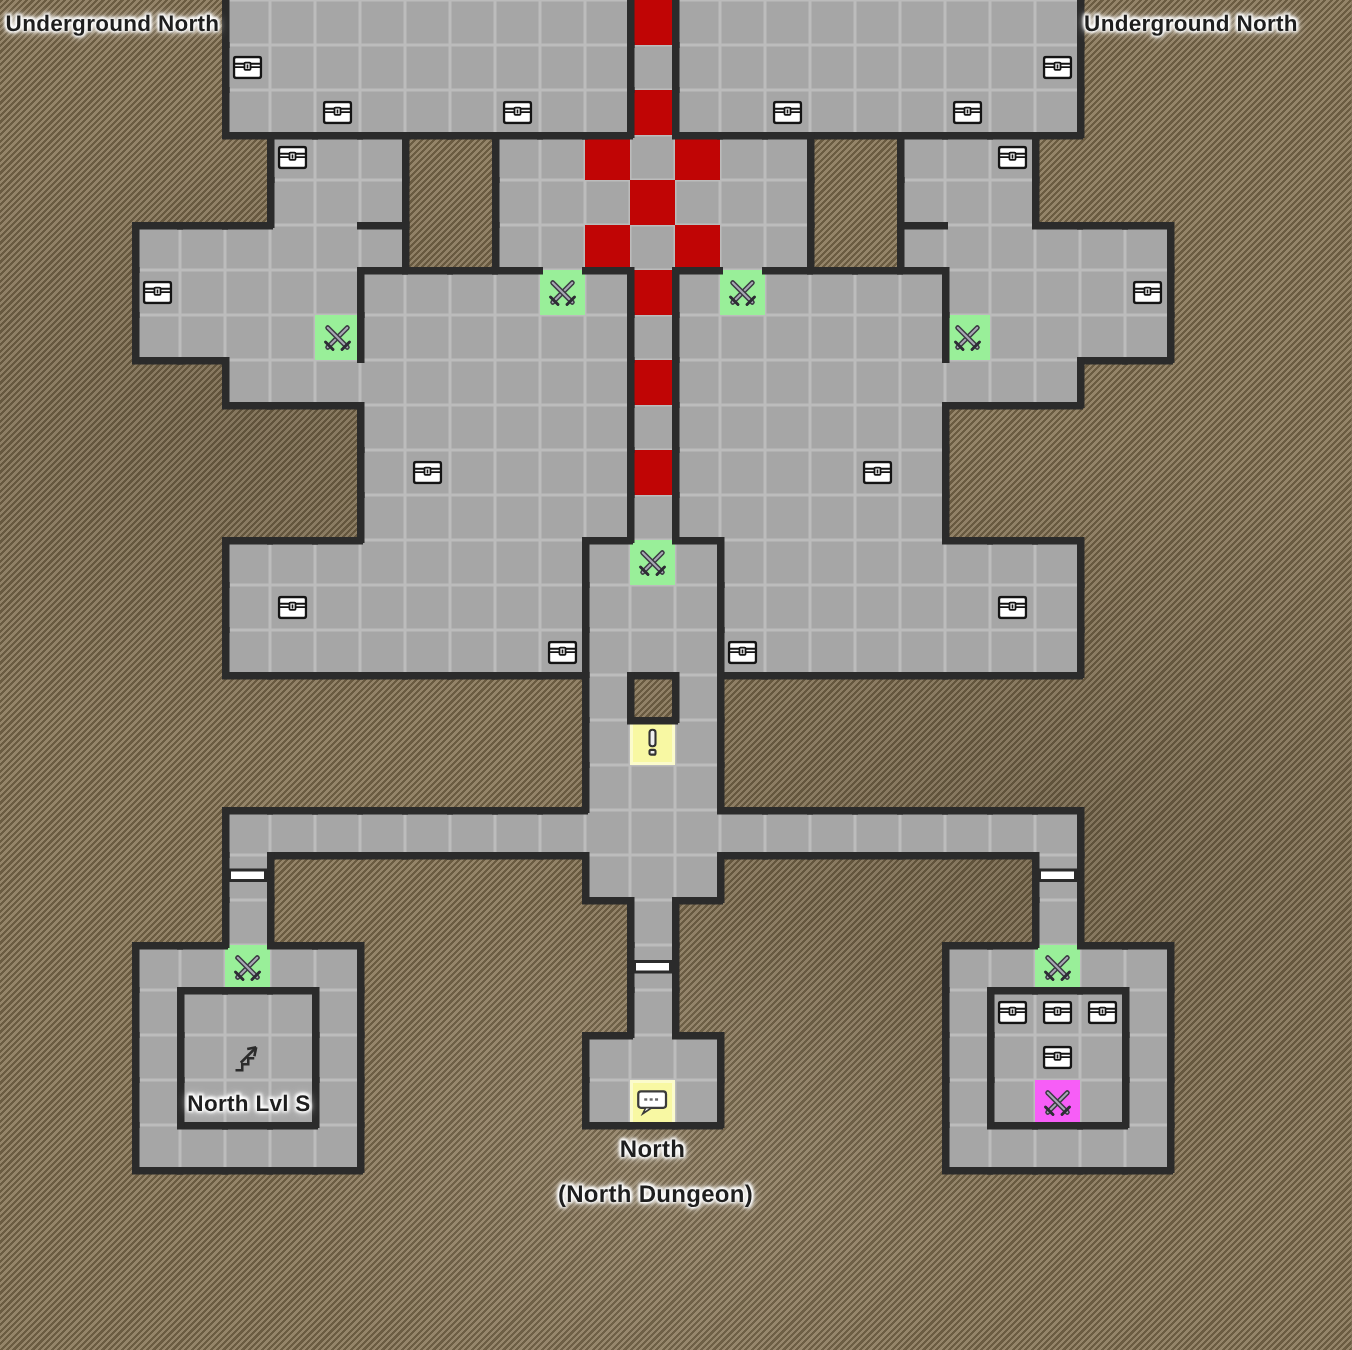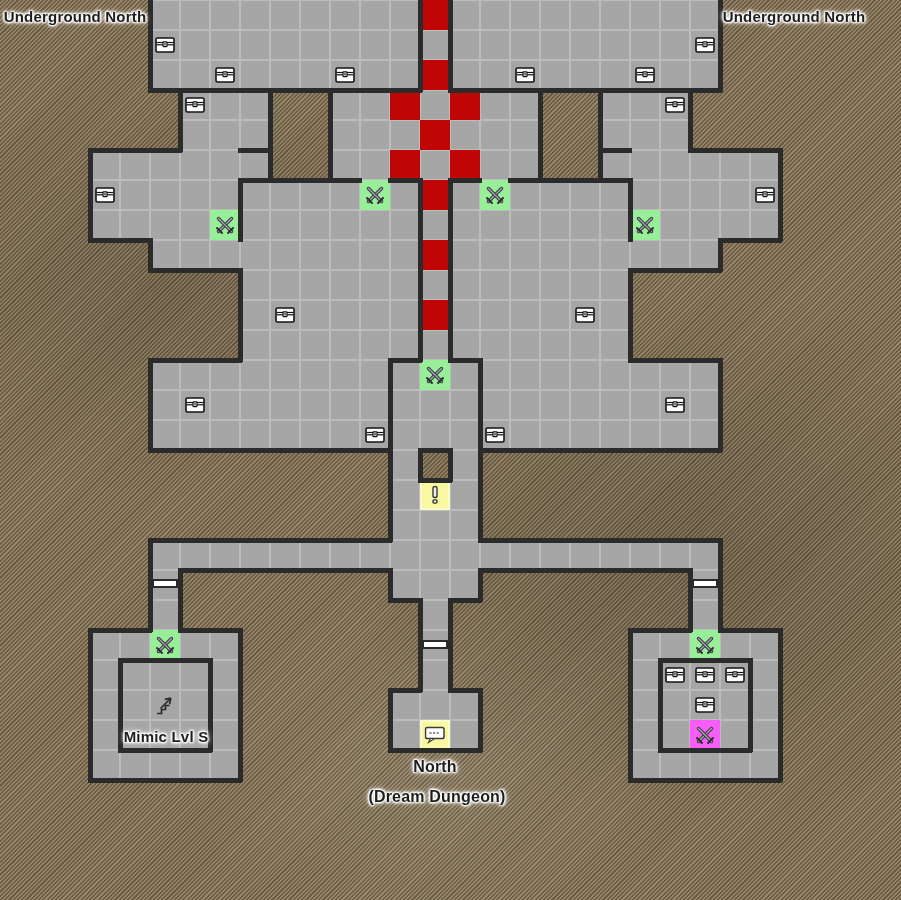--- a/index.html
+++ b/index.html
@@ -937,17 +937,17 @@
         <div class="leaf"></div>
       </div>
       <div class="door" style="left: 690px; top: 579px;">
         <div class="leaf"></div>
       </div>
       <div class="door" style="left: 420px; top: 640px;">
         <div class="leaf"></div>
       </div>
       <div class="map-label" style="left: 75px; top: 16px; font-size: 15px;">Underground North</div>
       <div class="map-label" style="left: 794px; top: 16px; font-size: 15px;">Underground North</div>
-      <div class="map-label" style="left: 166px; top: 736px; font-size: 15px;">Mimic Lvl S</div>
+      <div class="map-label" style="left: 166px; top: 736px; font-size: 15px;">North Lvl S</div>
       <div class="map-label" style="left: 435px; top: 767px; font-size: 16px;">North</div>
-      <div class="map-label" style="left: 437px; top: 797px; font-size: 16px;">(Dream Dungeon)</div>
+      <div class="map-label" style="left: 437px; top: 797px; font-size: 16px;">(North Dungeon)</div>
     </div>
 </div>
 
 </body></html>

